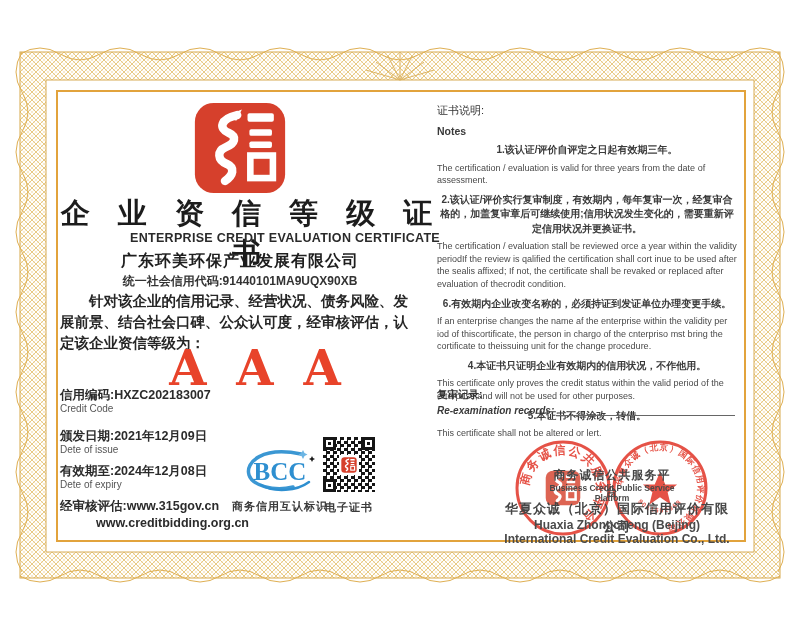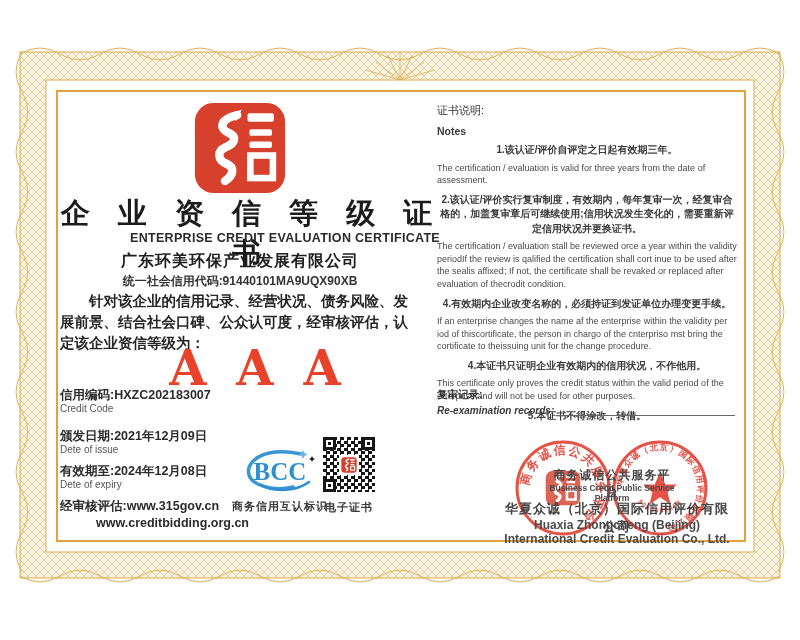--- a/index.html
+++ b/index.html
@@ -141,25 +141,26 @@
   </div>
   <div class="abs fg qr-label" style="left:321px;top:500px;width:56px">电子证书</div>
 
   <div class="abs fg notes">
     <p class="hcn">证书说明:</p>
     <p class="hen">Notes</p>
     <p class="ncn">1.该认证/评价自评定之日起有效期三年。</p>
     <p class="nen">The certification / evaluation is valid for three years from the date of assessment.</p>
     <p class="ncn">2.该认证/评价实行复审制度，有效期内，每年复审一次，经复审合格的，加盖复审章后可继续使用;信用状况发生变化的，需要重新评定信用状况并更换证书。</p>
     <p class="nen">The certification / evaluation stall be reviewed orce a year within the validity periodIf the review is qalified the certification shall cort inue to be used after the sealis affixed; If not, the certificate shall be revaked or replaced after evaluation of thecrodit condition.</p>
-    <p class="ncn">4.有效期内企业改变名称的，必须持证到发证单位办理变更手续。</p>
+    <p class="ncn">6.有效期内企业改变名称的，必须持证到发证单位办理变更手续。</p>
     <p class="nen">If an enterprise changes the name af the enterprise within the validity per iod of thiscortificate, the person in chargo of the cnterpriso mst bring the cortificate to theissuing unit for the change procedure.</p>
     <p class="ncn">4.本证书只证明企业有效期内的信用状况，不作他用。</p>
     <p class="nen">This certificate only proves the credit status within the valid period of the erterprise,and will not be used for other purposes.</p>
     <p class="ncn">5.本证书不得涂改，转借。</p>
+    <p class="nen">This certificate shall not be altered or lert.</p>
   </div>
 
   <div class="abs fg review-cn">复审记录:</div>
   <div class="abs fg review-row">
     <span class="lbl">Re-examination records:</span>
     <span class="uline"></span>
   </div>
 
   <svg class="seals-svg abs" width="215" height="112" xmlns="http://www.w3.org/2000/svg" xmlns:xlink="http://www.w3.org/1999/xlink">
     <defs>

